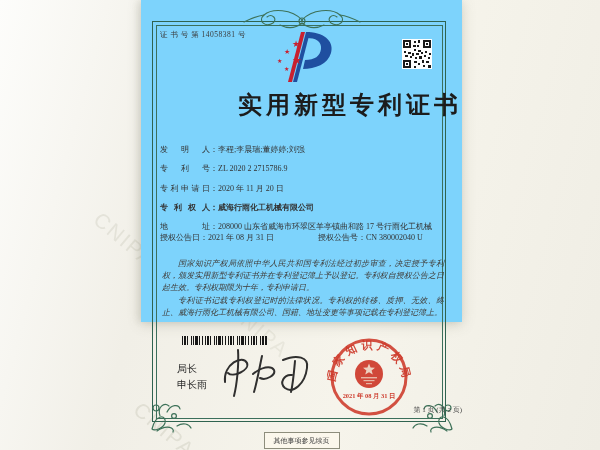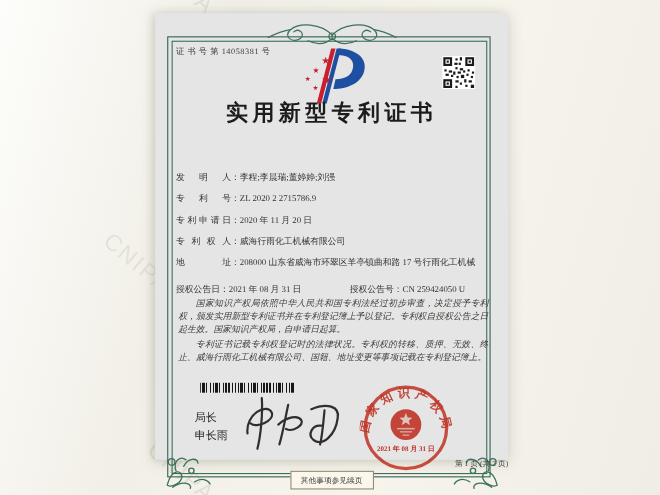--- a/index.html
+++ b/index.html
@@ -4,44 +4,43 @@
 <style>
   html,body{margin:0;padding:0;}
   body{
     width:600px;height:450px;overflow:hidden;
     font-family:"Liberation Serif","DejaVu Serif",serif;
     background:linear-gradient(105deg,#fdfdfb 0%,#f1efe7 30%,#f6f4eb 62%,#efede4 100%);
     position:relative;
   }
   .photo{position:absolute;inset:0;}
   .paper{
-    position:absolute;left:141px;top:0;width:321px;height:406px;
-    background:#e5e5e5;
+    position:absolute;left:141px;top:0;width:321px;height:322px;
+    background:#7dd3fc;
     box-shadow:0 2px 12px rgba(100,100,80,.25), -3px 0 6px rgba(120,120,100,.12);
-    margin-top:12px;
   }
   .frame{
     position:absolute;left:11px;top:21px;width:292px;height:399px;
     border:1.6px solid #2f6350;
   }
   .frame::after{
     content:"";position:absolute;inset:2.5px;border:0.8px solid #3b6f5b;
   }
   .wm{
     position:absolute;color:rgba(168,168,150,.30);
     font-size:21px;letter-spacing:2px;transform:rotate(40deg);
     font-family:"Liberation Sans","DejaVu Sans",sans-serif;white-space:nowrap;
     pointer-events:none;
   }
   .cert-no{position:absolute;left:19px;top:30px;font-size:7.5px;color:#3a3a3a;letter-spacing:.5px;}
   .qr{position:absolute;left:261px;top:39px;width:30px;height:30px;}
   .logo{position:absolute;left:124px;top:28px;width:74px;height:60px;}
   .title{
-    position:absolute;left:0;right:0;top:77px;text-align:center;
-    font-size:20px;font-weight:bold;color:#1c1c1c;letter-spacing:4px;
+    position:absolute;left:0;right:0;top:89px;text-align:right;
+    font-size:24px;font-weight:bold;color:#1c1c1c;letter-spacing:4px;
   }
   .row{position:absolute;left:19px;width:288px;font-size:8px;color:#333;}
   .lbl{display:inline-block;width:50px;text-align:justify;text-align-last:justify;vertical-align:top;}
   .colon{display:inline-block;vertical-align:top;}
   .val{display:inline-block;vertical-align:top;max-width:225px;line-height:11px;}
   .grant2{position:absolute;left:158px;top:0;}
   .paras{
     position:absolute;left:21px;top:258px;width:282px;
     font-size:8px;line-height:12.2px;color:#403c38;text-align:justify;font-style:italic;
   }
@@ -50,21 +49,21 @@
     position:absolute;left:41px;top:336px;width:86px;height:9px;
     background:repeating-linear-gradient(90deg,
       #171717 0 1px,transparent 1px 2px,#171717 2px 4.5px,transparent 4.5px 5.5px,
       #171717 5.5px 6.5px,transparent 6.5px 9px,#171717 9px 10px,transparent 10px 11.5px);
   }
   .director{position:absolute;left:36px;top:361px;font-size:10px;color:#222;line-height:16px;}
   .sig{position:absolute;left:74px;top:344px;width:102px;height:56px;}
   .seal{position:absolute;left:186px;top:335px;width:84px;height:84px;mix-blend-mode:multiply;}
   .footer{position:absolute;left:0;right:0;top:405px;text-align:right;font-size:7px;color:#444;}
   .cont-box{
-    position:absolute;left:50%;top:416px;transform:translateX(-50%);
+    position:absolute;left:50%;top:432px;transform:translateX(-50%);
     border:0.8px solid #8d8d7c;background:#fbf7ec;
     font-size:7px;color:#3c3c3c;padding:2.5px 9px;white-space:nowrap;
   }
   .flourish{position:absolute;width:48px;height:48px;}
   .fl-left{left:6px;top:386px;}
   .fl-right{left:268px;top:386px;transform:scaleX(-1);}
   .ornament{position:absolute;left:50%;top:6px;transform:translateX(-50%);width:124px;height:28px;}
   .logo-star{position:absolute;color:#c8202f;line-height:1;font-family:"DejaVu Sans",sans-serif;}
 </style>
 </head>
@@ -179,35 +178,35 @@
 
     <div class="row" style="top:143.5px;">
       <span class="lbl">发明人</span><span class="colon">：</span><span class="val">李程;李晨瑞;董婷婷;刘强</span>
     </div>
     <div class="row" style="top:163px;">
       <span class="lbl">专利号</span><span class="colon">：</span><span class="val">ZL 2020 2 2715786.9</span>
     </div>
     <div class="row" style="top:182.5px;">
       <span class="lbl">专利申请日</span><span class="colon">：</span><span class="val">2020 年 11 月 20 日</span>
     </div>
-    <div class="row" style="top:202px;">
+    <div class="row" style="top:202px;font-weight:bold;">
       <span class="lbl">专利权人</span><span class="colon">：</span><span class="val">威海行雨化工机械有限公司</span>
     </div>
     <div class="row" style="top:221px;">
       <span class="lbl">地址</span><span class="colon">：</span><span class="val" style="width:222px;">208000 山东省威海市环翠区羊亭镇曲和路 17 号行雨化工机械</span>
     </div>
-    <div class="row" style="top:245px;">
+    <div class="row" style="top:232px;">
       <span>授权公告日</span><span class="colon">：</span><span>2021 年 08 月 31 日</span>
       <span class="grant2">
-        <span>授权公告号</span><span class="colon">：</span><span>CN 259424050 U</span>
+        <span>授权公告号</span><span class="colon">：</span><span>CN 380002040 U</span>
       </span>
     </div>
 
     <div class="paras">
-      <p>国家知识产权局依照中华人民共和国专利法经过初步审查，决定授予专利权，颁发实用新型专利证书并在专利登记簿上予以登记。专利权自授权公告之日起生效。国家知识产权局，自申请日起算。</p>
+      <p>国家知识产权局依照中华人民共和国专利法经过初步审查，决定授予专利权，颁发实用新型专利证书并在专利登记簿上予以登记。专利权自授权公告之日起生效。专利权期限为十年，专利申请日。</p>
       <p>专利证书记载专利权登记时的法律状况。专利权的转移、质押、无效、终止、威海行雨化工机械有限公司、国籍、地址变更等事项记载在专利登记簿上。</p>
     </div>
 
     <div class="barcode"></div>
 
     <div class="director">
       <div>局长</div>
       <div>申长雨</div>
     </div>
 

